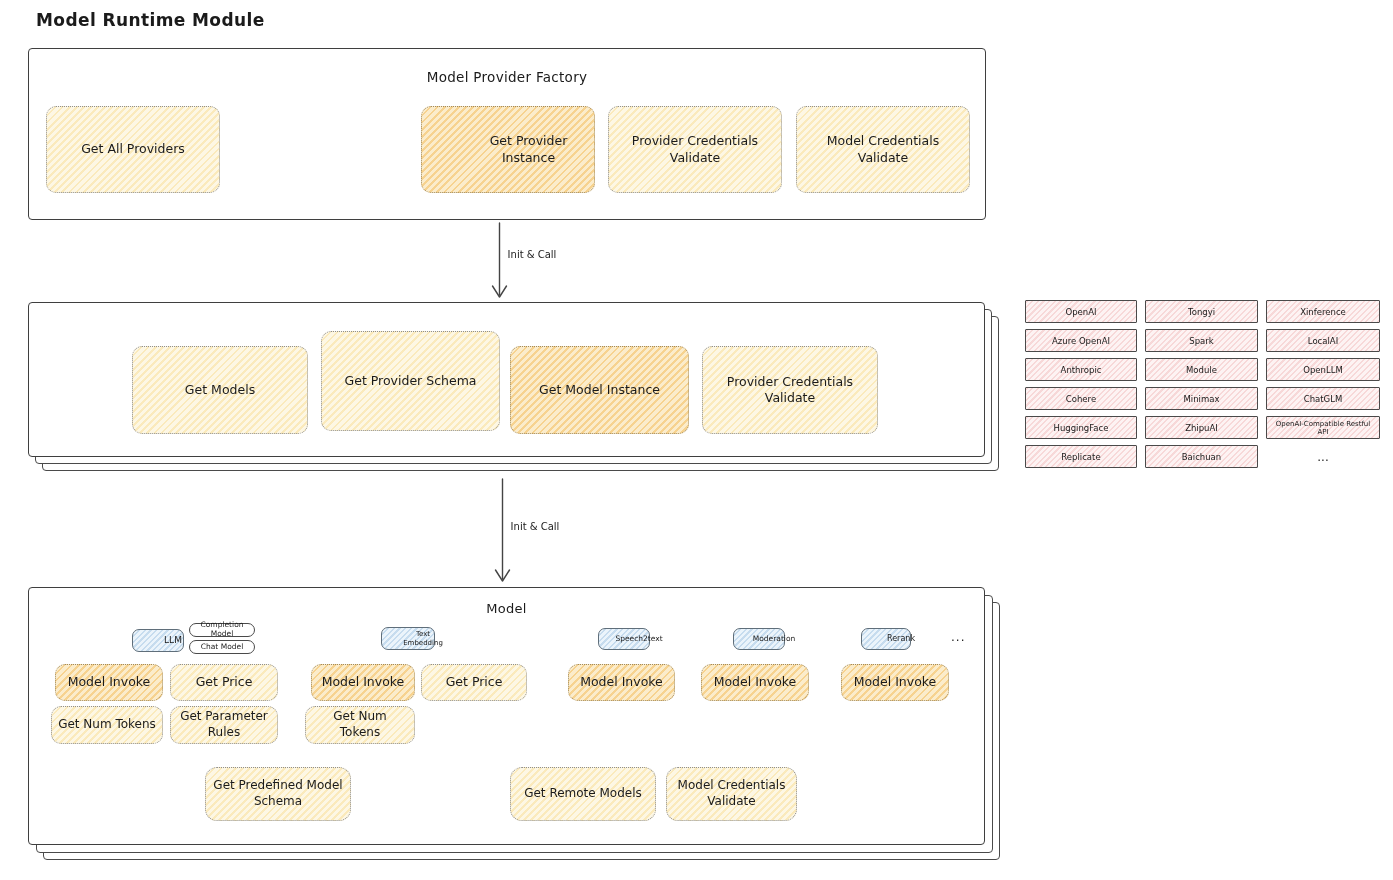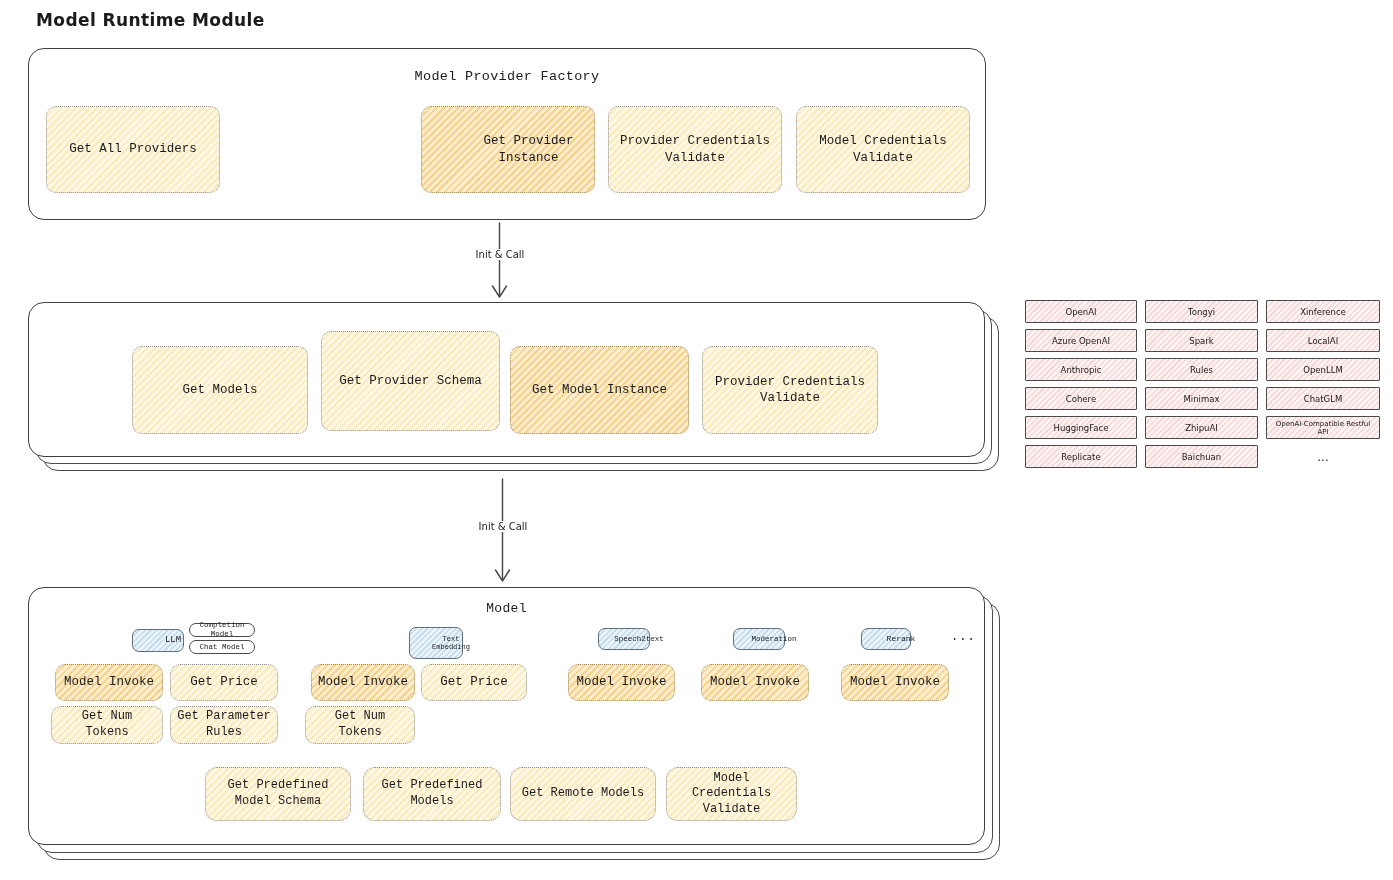--- a/index.html
+++ b/index.html
@@ -4,21 +4,21 @@
 <style>
   html,body{margin:0;padding:0;background:#fff;}
   body{
     width:1393px;height:880px;position:relative;overflow:hidden;
     font-family:"DejaVu Sans",sans-serif;color:#1b1b1b;
   }
   .page-title{
     position:absolute;left:36px;top:10px;font-size:17px;font-weight:600;letter-spacing:.4px;
   }
   .outer{
-    position:absolute;background:#fff;border:1.5px solid #3f3f3f;border-radius:16px;box-sizing:border-box;font-family:Liberation Mono, monospace;
+    position:absolute;background:#fff;border:1.5px solid #3f3f3f;border-radius:4px;box-sizing:border-box;
   }
   .outer.stack{border-color:#4a4a4a;}
   .box-title{
     position:absolute;left:0;width:100%;text-align:center;font-size:13.5px;letter-spacing:.3px;
   }
   .cell{
     position:absolute;display:flex;align-items:center;justify-content:center;text-align:center;
     box-sizing:border-box;padding:2px 6px;line-height:1.3;font-size:12.5px;
     border:1.5px dotted #8f8f8f;border-radius:10px;
     background:repeating-linear-gradient(135deg,rgba(244,205,95,.30) 0 2px,rgba(255,255,255,0) 2px 5px) #fdf7e4;
@@ -46,21 +46,21 @@
     display:flex;align-items:center;justify-content:center;text-align:center;
     box-sizing:border-box;border:1.3px solid #4a4a4a;border-radius:1px;font-size:8.5px;padding:0 3px;
     background:repeating-linear-gradient(135deg,rgba(235,160,160,.32) 0 1.5px,rgba(255,255,255,0) 1.5px 4px) #fdf3f3;
   }
   .pbox.long{font-size:7px;}
   .pbox.blank{border:none;background:none;font-size:12px;}
   .arrow{position:absolute;}
   .arrow line,.arrow polyline{stroke:#444;stroke-width:1.4;fill:none;stroke-linecap:round;stroke-linejoin:round;}
   .arrow-label{
     position:absolute;transform:translateX(-50%);background:#fff;padding:0 6px;
-    font-size:10px;white-space:nowrap;
+    font-size:10px;white-space:nowrap;margin-left:32px;
   }
 </style>
 </head>
 <body>
 
 <div class="page-title">Model Runtime Module</div>
 
 <section class="outer" style="left:28px;top:48px;width:958px;height:172px;">
   <div class="box-title" style="top:20px;">Model Provider Factory</div>
   <div class="cell" style="left:17px;top:57px;width:174px;height:87px;">Get All Providers</div>
@@ -85,21 +85,21 @@
 </section>
 
 <div class="pgrid">
   <div class="pbox">OpenAI</div>
   <div class="pbox">Tongyi</div>
   <div class="pbox">Xinference</div>
   <div class="pbox">Azure OpenAI</div>
   <div class="pbox">Spark</div>
   <div class="pbox">LocalAI</div>
   <div class="pbox">Anthropic</div>
-  <div class="pbox">Rules</div>
+  <div class="pbox">Module</div>
   <div class="pbox">OpenLLM</div>
   <div class="pbox">Cohere</div>
   <div class="pbox">Minimax</div>
   <div class="pbox">ChatGLM</div>
   <div class="pbox">HuggingFace</div>
   <div class="pbox">ZhipuAI</div>
   <div class="pbox long">OpenAI-Compatible Restful API</div>
   <div class="pbox">Replicate</div>
   <div class="pbox">Baichuan</div>
   <div class="pbox blank">...</div>
@@ -112,35 +112,34 @@
 <div class="arrow-label" style="left:503px;top:521px;">Init &amp; Call</div>
 
 <div class="outer stack" style="left:43px;top:602px;width:957px;height:258px;"></div>
 <div class="outer stack" style="left:36px;top:595px;width:957px;height:258px;"></div>
 <section class="outer" style="left:28px;top:587px;width:957px;height:258px;">
   <div class="box-title" style="top:13px;font-size:13px;">Model</div>
 
   <div class="tag blue" style="left:103px;top:41px;width:52px;height:23px;font-size:9px;">LLM</div>
   <div class="tag white" style="left:160px;top:35px;width:66px;height:14px;font-size:7.5px;">Completion Model</div>
   <div class="tag white" style="left:160px;top:52px;width:66px;height:14px;font-size:7.5px;">Chat Model</div>
-  <div class="tag blue" style="left:352px;top:39px;width:54px;height:32px;font-size:7px;margin-left:28px;">Text Embedding</div>
+  <div class="tag blue" style="left:352px;top:39px;width:54px;height:23px;font-size:7px;">Text Embedding</div>
   <div class="tag blue" style="left:569px;top:40px;width:52px;height:22px;font-size:7.5px;">Speech2text</div>
   <div class="tag blue" style="left:704px;top:40px;width:52px;height:22px;font-size:7.5px;">Moderation</div>
   <div class="tag blue" style="left:832px;top:40px;width:50px;height:22px;font-size:8px;">Rerank</div>
   <div class="more" style="left:922px;top:42px;">...</div>
 
   <div class="cell hl" style="left:26px;top:76px;width:108px;height:37px;">Model Invoke</div>
   <div class="cell" style="left:141px;top:76px;width:108px;height:37px;">Get Price</div>
   <div class="cell hl" style="left:282px;top:76px;width:104px;height:37px;">Model Invoke</div>
   <div class="cell" style="left:392px;top:76px;width:106px;height:37px;">Get Price</div>
   <div class="cell hl" style="left:539px;top:76px;width:107px;height:37px;">Model Invoke</div>
   <div class="cell hl" style="left:672px;top:76px;width:108px;height:37px;">Model Invoke</div>
   <div class="cell hl" style="left:812px;top:76px;width:108px;height:37px;">Model Invoke</div>
 
   <div class="cell" style="left:22px;top:118px;width:112px;height:38px;font-size:12px;">Get Num Tokens</div>
   <div class="cell" style="left:141px;top:118px;width:108px;height:38px;font-size:12px;">Get Parameter Rules</div>
   <div class="cell" style="left:276px;top:118px;width:110px;height:38px;font-size:12px;">Get Num Tokens</div>
 
   <div class="cell" style="left:176px;top:179px;width:146px;height:54px;border-radius:12px;font-size:12px;">Get Predefined Model Schema</div>
-  <div class="cell" style="left:334px;top:179px;width:138px;height:54px;border-radius:12px;font-size:12px;">Get Predefined Models</div>
   <div class="cell" style="left:481px;top:179px;width:146px;height:54px;border-radius:12px;font-size:12px;">Get Remote Models</div>
   <div class="cell" style="left:637px;top:179px;width:131px;height:54px;border-radius:12px;font-size:12px;">Model Credentials Validate</div>
 </section>
 
 </body></html>

